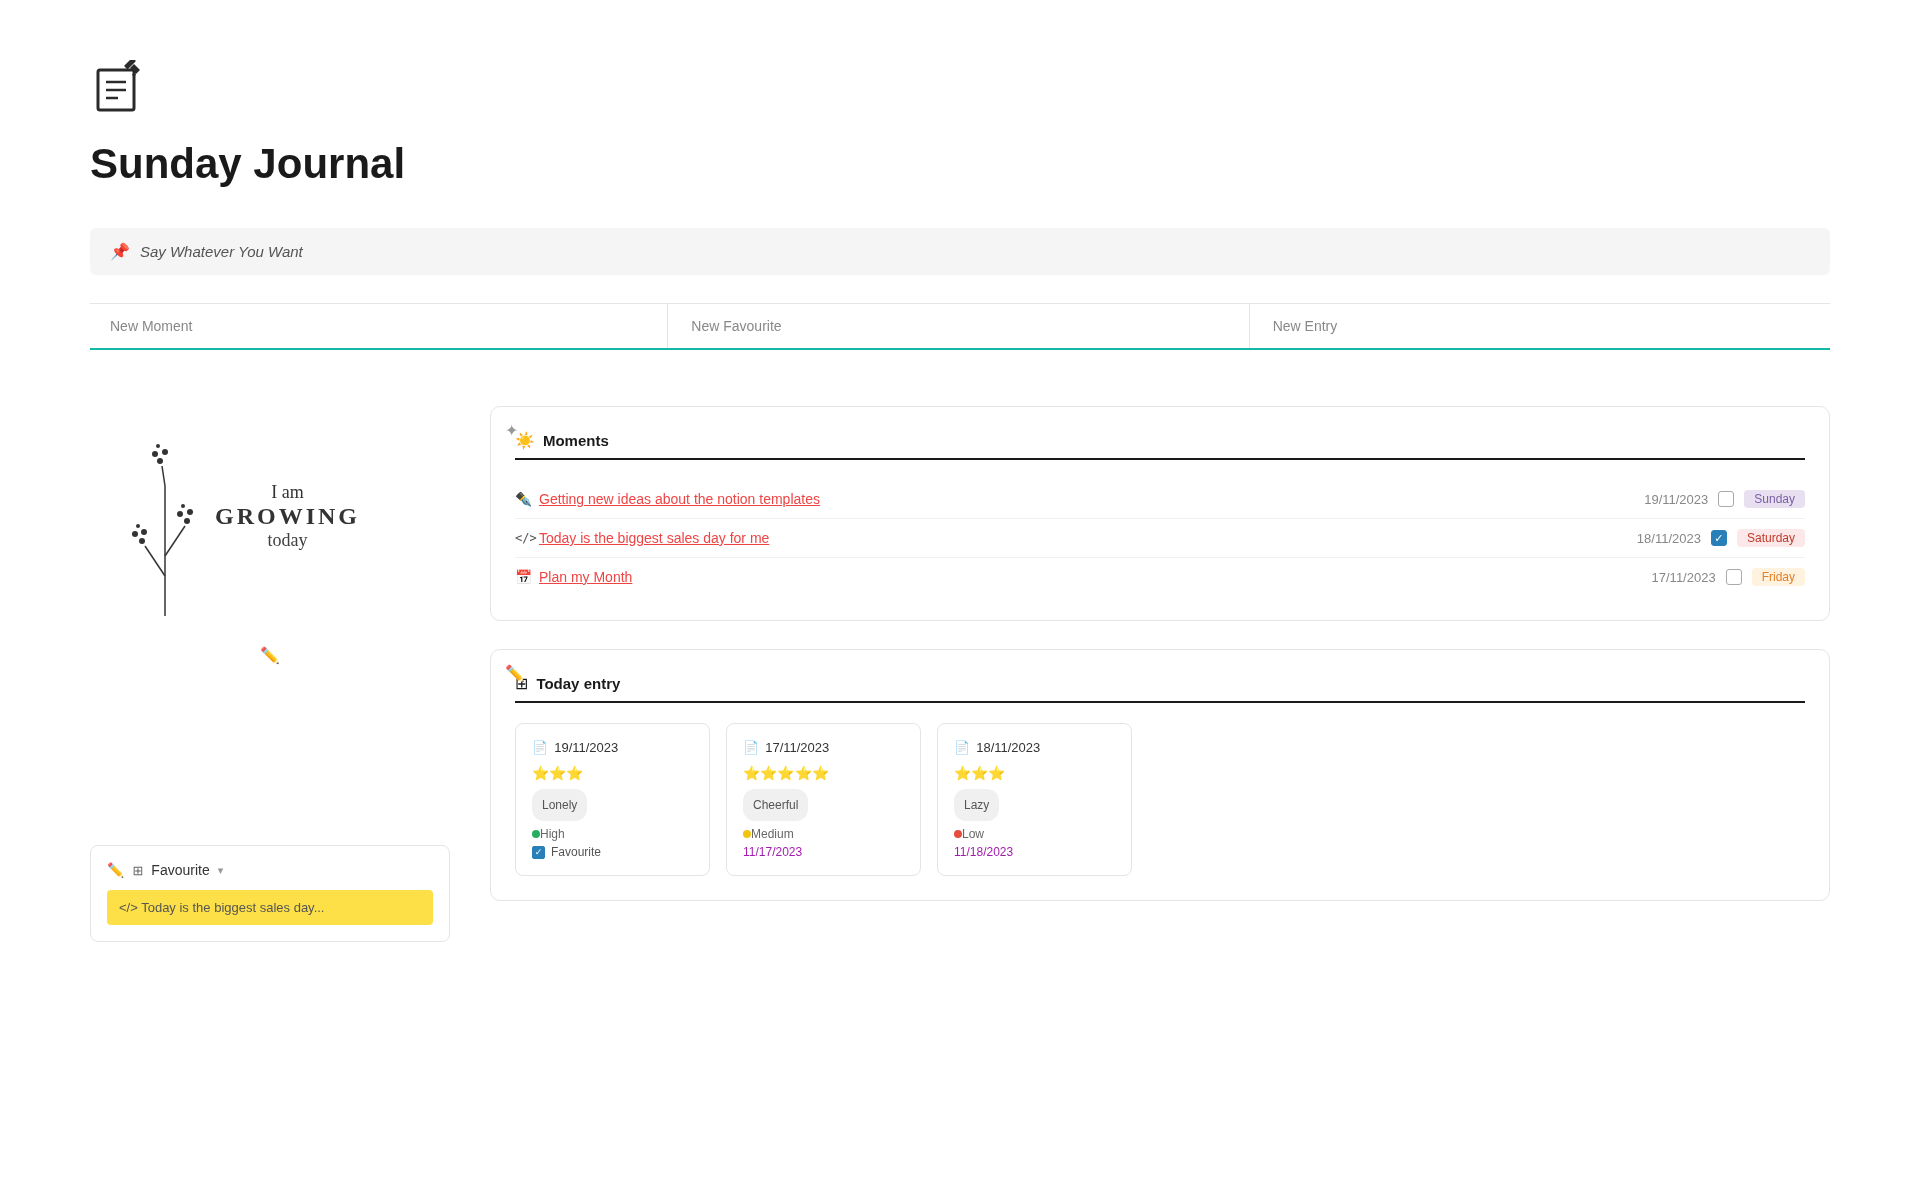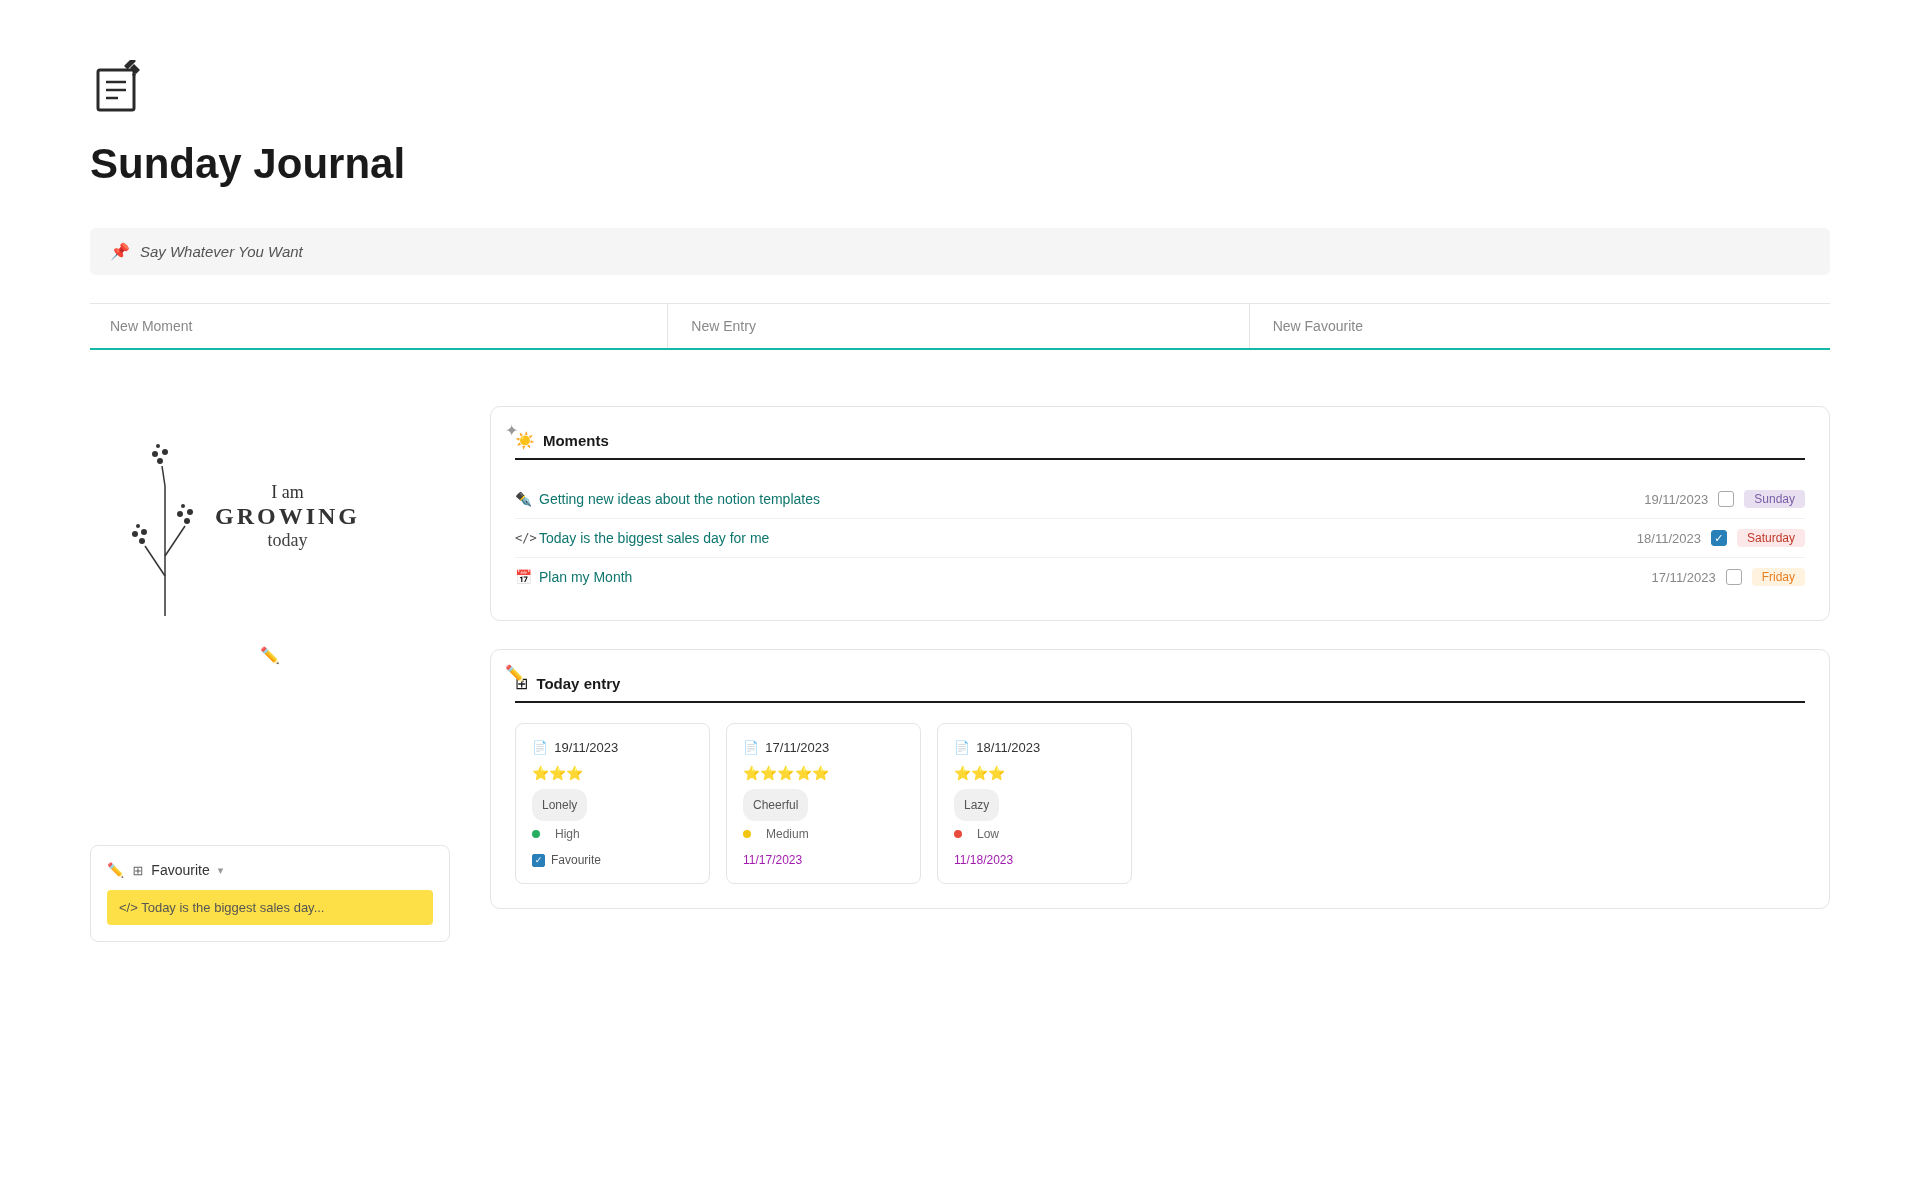--- a/index.html
+++ b/index.html
@@ -175,21 +175,22 @@
       display: flex;
       align-items: center;
       padding: 10px 0;
       border-bottom: 1px solid #f0f0f0;
     }
     .moment-row:last-child { border-bottom: none; }
     .moment-icon { width: 24px; font-size: 14px; color: #555; flex-shrink: 0; }
     .moment-text {
       flex: 1;
       font-size: 14px;
-      color: #0f766e;
+      color: #ef4444;
+      text-decoration: underline;
     }
     .moment-date {
       font-size: 13px;
       color: #888;
       margin-right: 10px;
     }
     .day-badge {
       font-size: 12px;
       padding: 2px 10px;
       border-radius: 4px;
@@ -245,22 +246,22 @@
       padding: 9px 10px;
       font-size: 12px;
       color: #555;
       margin-bottom: 6px;
     }
     .meta-row {
       font-size: 12px;
       color: #666;
       display: flex;
       align-items: center;
-      gap: 15px;
-      margin-bottom: 12px;
+      gap: 0;
+      margin-bottom: 4px;
     }
     .dot {
       width: 8px;
       height: 8px;
       border-radius: 50%;
       display: inline-block;
     }
     .dot-green { background: #27ae60; }
     .dot-yellow { background: #f1c40f; }
     .dot-red { background: #e74c3c; }
@@ -328,22 +329,22 @@
 
 <h1 class="page-title">Sunday Journal</h1>
 
 <div class="pinned-banner">
   <span class="pin-icon">📌</span>
   <span class="pinned-text">Say Whatever You Want</span>
 </div>
 
 <div class="action-buttons">
   <button class="action-btn">New Moment</button>
+  <button class="action-btn">New Favourite</button>
   <button class="action-btn">New Entry</button>
-  <button class="action-btn">New Favourite</button>
 </div>
 
 <div class="main-layout">
 
   <div class="left-panel">
 
     <div class="handwriting-card">
 
       <svg class="plant-svg" width="90" height="220" viewBox="0 0 90 220">
 

